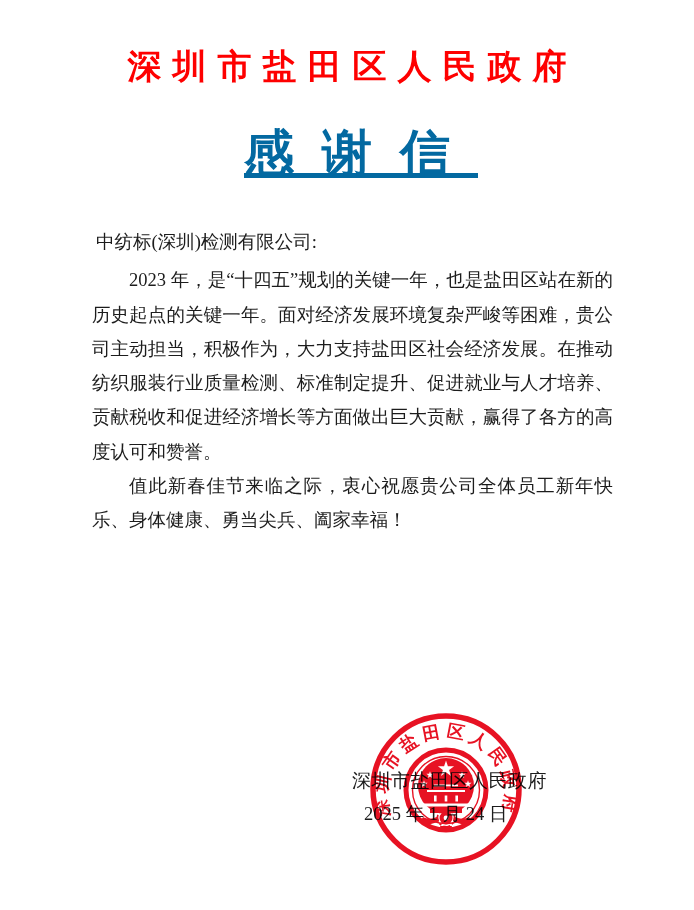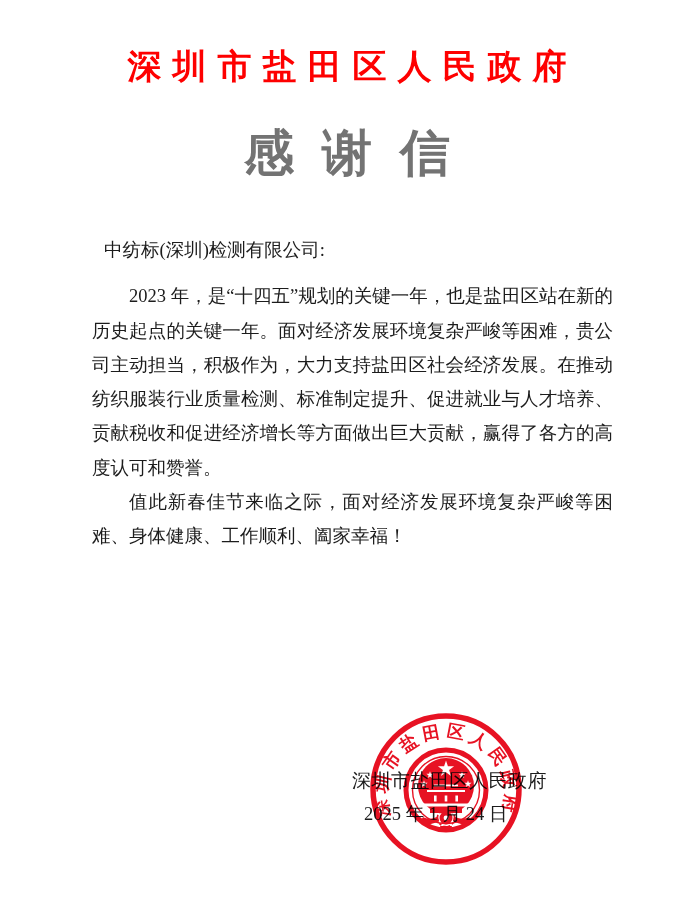--- a/index.html
+++ b/index.html
@@ -22,35 +22,36 @@
     padding-left:11px;
     box-sizing:border-box;
     white-space:nowrap;
   }
   .letter-title{
     position:absolute;
     left:0;top:120px;width:694px;
     text-align:center;
     font-size:50px;
     font-weight:bold;
-    color:#737373;
+    color:#0369a1;
     letter-spacing:28px;
     padding-left:28px;
     box-sizing:border-box;
     white-space:nowrap;
+    text-decoration:underline;
   }
   .body-block{
     position:absolute;
     left:92px;top:221px;width:521px;
     font-size:18.5px;
     line-height:34.3px;
     color:#1c1c1c;
     text-align:justify;
   }
-  .recipient{margin:12px;}
+  .recipient{margin:4px;}
   .para{margin:0;text-indent:2em;}
   .sig-org{
     position:absolute;
     left:352px;top:768px;
     font-size:19px;
     color:#1c1c1c;
     letter-spacing:0.5px;
     white-space:nowrap;
   }
   .sig-date{
@@ -79,21 +80,21 @@
 
 <div class="page">
 
   <div class="org-title">深圳市盐田区人民政府</div>
 
   <div class="letter-title">感谢信</div>
 
   <div class="body-block">
     <p class="recipient">中纺标(深圳)检测有限公司:</p>
     <p class="para">2023 年，是“十四五”规划的关键一年，也是盐田区站在新的历史起点的关键一年。面对经济发展环境复杂严峻等困难，贵公司主动担当，积极作为，大力支持盐田区社会经济发展。在推动纺织服装行业质量检测、标准制定提升、促进就业与人才培养、贡献税收和促进经济增长等方面做出巨大贡献，赢得了各方的高度认可和赞誉。</p>
-    <p class="para">值此新春佳节来临之际，面对经济发展环境复杂严峻等困难、身体健康、工作顺利、阖家幸福！</p>
+    <p class="para">值此新春佳节来临之际，衷心祝愿贵公司全体员工新年快乐、身体健康、勇当尖兵、阖家幸福！</p>
   </div>
 
   <div class="sig-org">深圳市盐田区人民政府</div>
 
   <div class="sig-date">2025 年 1 月 24 日</div>
 
   <svg class="seal" viewBox="0 0 156 156" aria-hidden="true">
     <defs>
       <g id="star">
         <polygon points="0,-1 0.224,-0.309 0.951,-0.309 0.363,0.118 0.588,0.809 0,0.382 -0.588,0.809 -0.363,0.118 -0.951,-0.309 -0.224,-0.309"></polygon>

